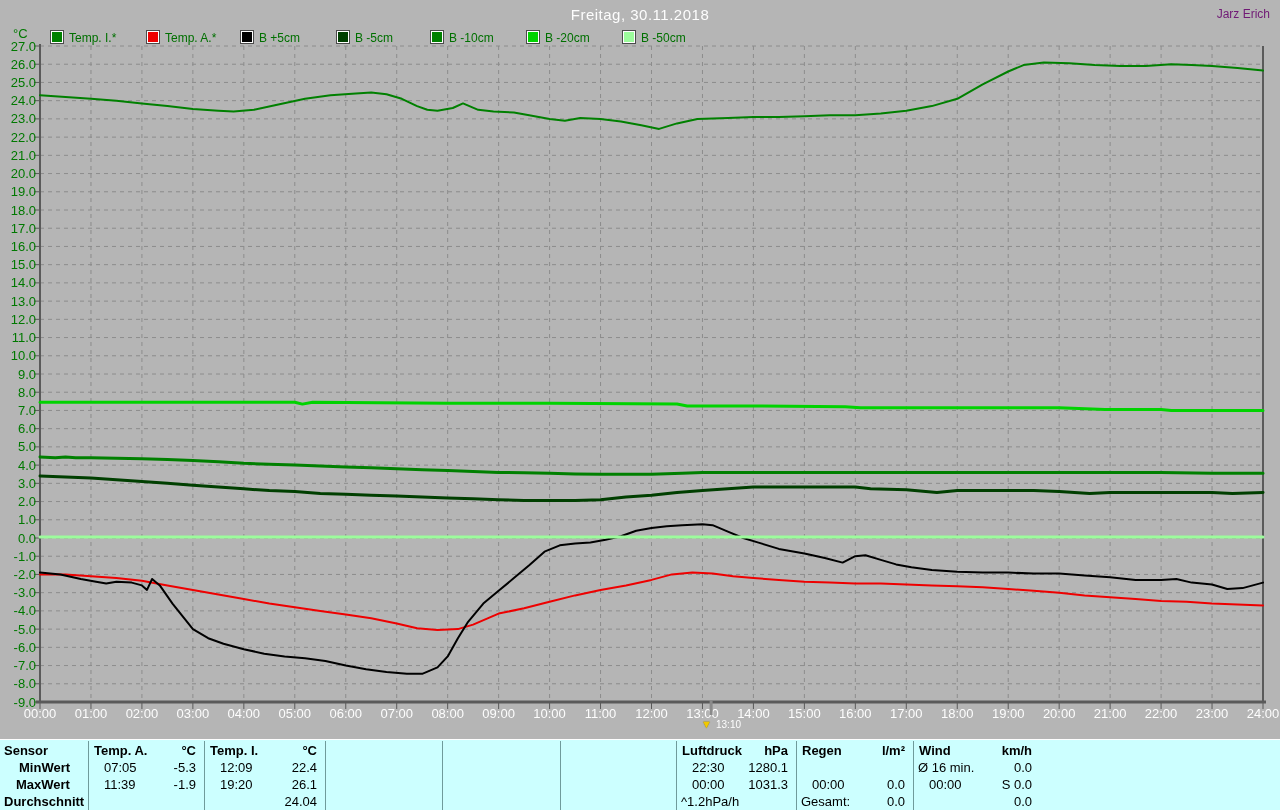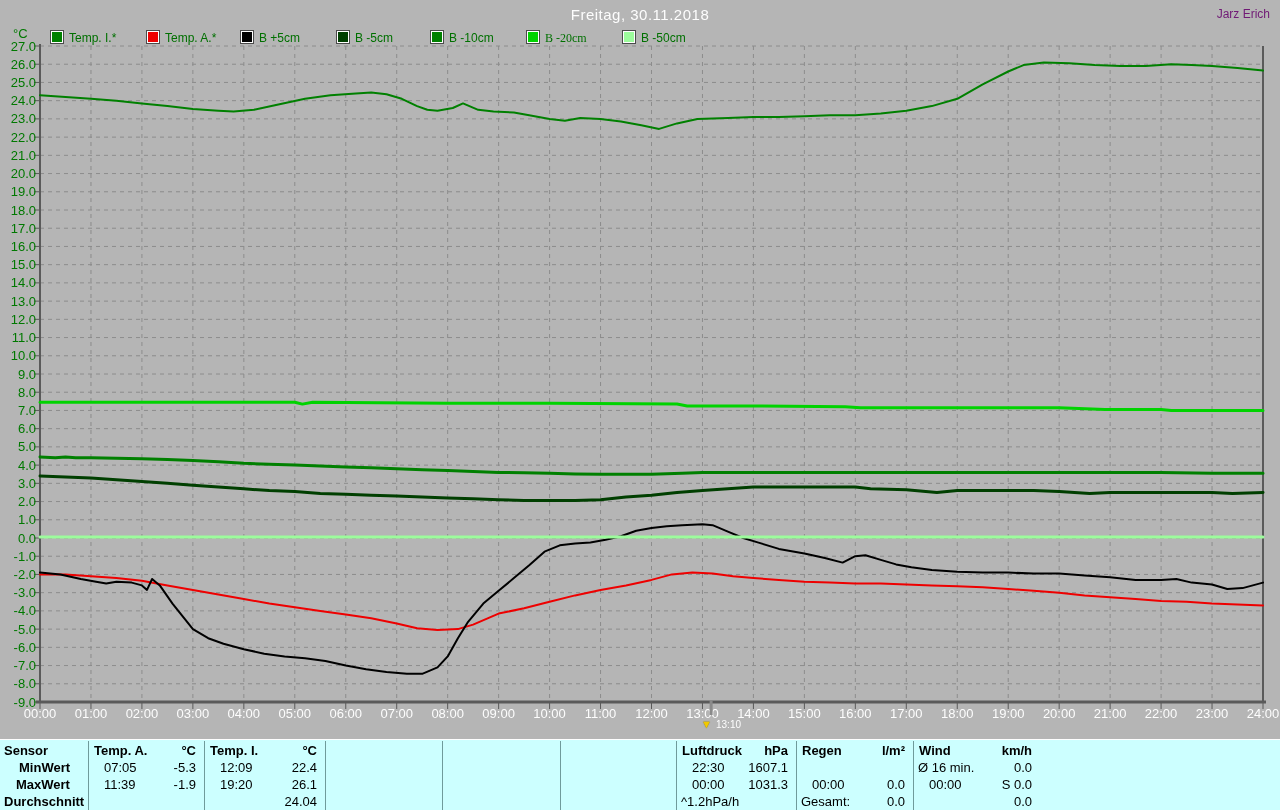--- a/index.html
+++ b/index.html
@@ -47,21 +47,21 @@
 
 <div class="abs title">Freitag, 30.11.2018</div>
 <div class="abs user">Jarz Erich</div>
 <div class="abs yunit">°C</div>
 <div id="legend">
     <div class="legend-item" style="left: 51px;"><span class="sq" style="background: rgb(0, 128, 0);"></span><span class="lab">Temp. I.*</span></div>
     <div class="legend-item" style="left: 147px;"><span class="sq" style="background: rgb(238, 0, 0);"></span><span class="lab">Temp. A.*</span></div>
     <div class="legend-item" style="left: 241px;"><span class="sq" style="background: rgb(0, 0, 0);"></span><span class="lab">B +5cm</span></div>
     <div class="legend-item" style="left: 337px;"><span class="sq" style="background: rgb(0, 63, 0);"></span><span class="lab">B -5cm</span></div>
     <div class="legend-item" style="left: 431px;"><span class="sq" style="background: rgb(0, 128, 0);"></span><span class="lab">B -10cm</span></div>
-    <div class="legend-item" style="left: 527px; font-family: Liberation Serif, serif;"><span class="sq" style="background: rgb(0, 211, 0);"></span><span class="lab">B -20cm</span></div>
+    <div class="legend-item" style="left: 527px;"><span class="sq" style="background: rgb(0, 211, 0);"></span><span class="lab">B -20cm</span></div>
     <div class="legend-item" style="left: 623px;"><span class="sq" style="background: rgb(156, 252, 156);"></span><span class="lab">B -50cm</span></div>
   </div>
 
 <svg id="chart-svg" class="abs" width="1280" height="740">
     <line x1="40" y1="46" x2="1263" y2="46" stroke="#8c8c8c" stroke-dasharray="4 4"></line>
     <line x1="40" y1="64.22222222222223" x2="1263" y2="64.22222222222223" stroke="#8c8c8c" stroke-dasharray="4 4"></line>
     <line x1="40" y1="82.44444444444444" x2="1263" y2="82.44444444444444" stroke="#8c8c8c" stroke-dasharray="4 4"></line>
     <line x1="40" y1="100.66666666666666" x2="1263" y2="100.66666666666666" stroke="#8c8c8c" stroke-dasharray="4 4"></line>
     <line x1="40" y1="118.88888888888889" x2="1263" y2="118.88888888888889" stroke="#8c8c8c" stroke-dasharray="4 4"></line>
     <line x1="40" y1="137.11111111111111" x2="1263" y2="137.11111111111111" stroke="#8c8c8c" stroke-dasharray="4 4"></line>
@@ -281,21 +281,21 @@
     <div class="cell bold" style="top: 2px; left: 210px;">Temp. I.</div>
     <div class="cell bold" style="top: 2px; right: 963px;">°C</div>
     <div class="cell" style="top: 19px; left: 220px;">12:09</div>
     <div class="cell" style="top: 19px; right: 963px;">22.4</div>
     <div class="cell" style="top: 36px; left: 220px;">19:20</div>
     <div class="cell" style="top: 36px; right: 963px;">26.1</div>
     <div class="cell" style="top: 53px; right: 963px;">24.04</div>
     <div class="cell bold" style="top: 2px; left: 682px;">Luftdruck</div>
     <div class="cell bold" style="top: 2px; right: 492px;">hPa</div>
     <div class="cell" style="top: 19px; left: 692px;">22:30</div>
-    <div class="cell" style="top: 19px; right: 492px;">1607.1</div>
+    <div class="cell" style="top: 19px; right: 492px;">1280.1</div>
     <div class="cell" style="top: 36px; left: 692px;">00:00</div>
     <div class="cell" style="top: 36px; right: 492px;">1031.3</div>
     <div class="cell" style="top: 53px; left: 681px;">^1.2hPa/h</div>
     <div class="cell" style="top: 53px; right: 492px; margin-top: 45px;">1025.9</div>
     <div class="cell bold" style="top: 2px; left: 802px;">Regen</div>
     <div class="cell bold" style="top: 2px; right: 375px;">l/m²</div>
     <div class="cell" style="top: 36px; left: 812px;">00:00</div>
     <div class="cell" style="top: 36px; right: 375px;">0.0</div>
     <div class="cell" style="top: 53px; left: 801px;">Gesamt:</div>
     <div class="cell" style="top: 53px; right: 375px;">0.0</div>

